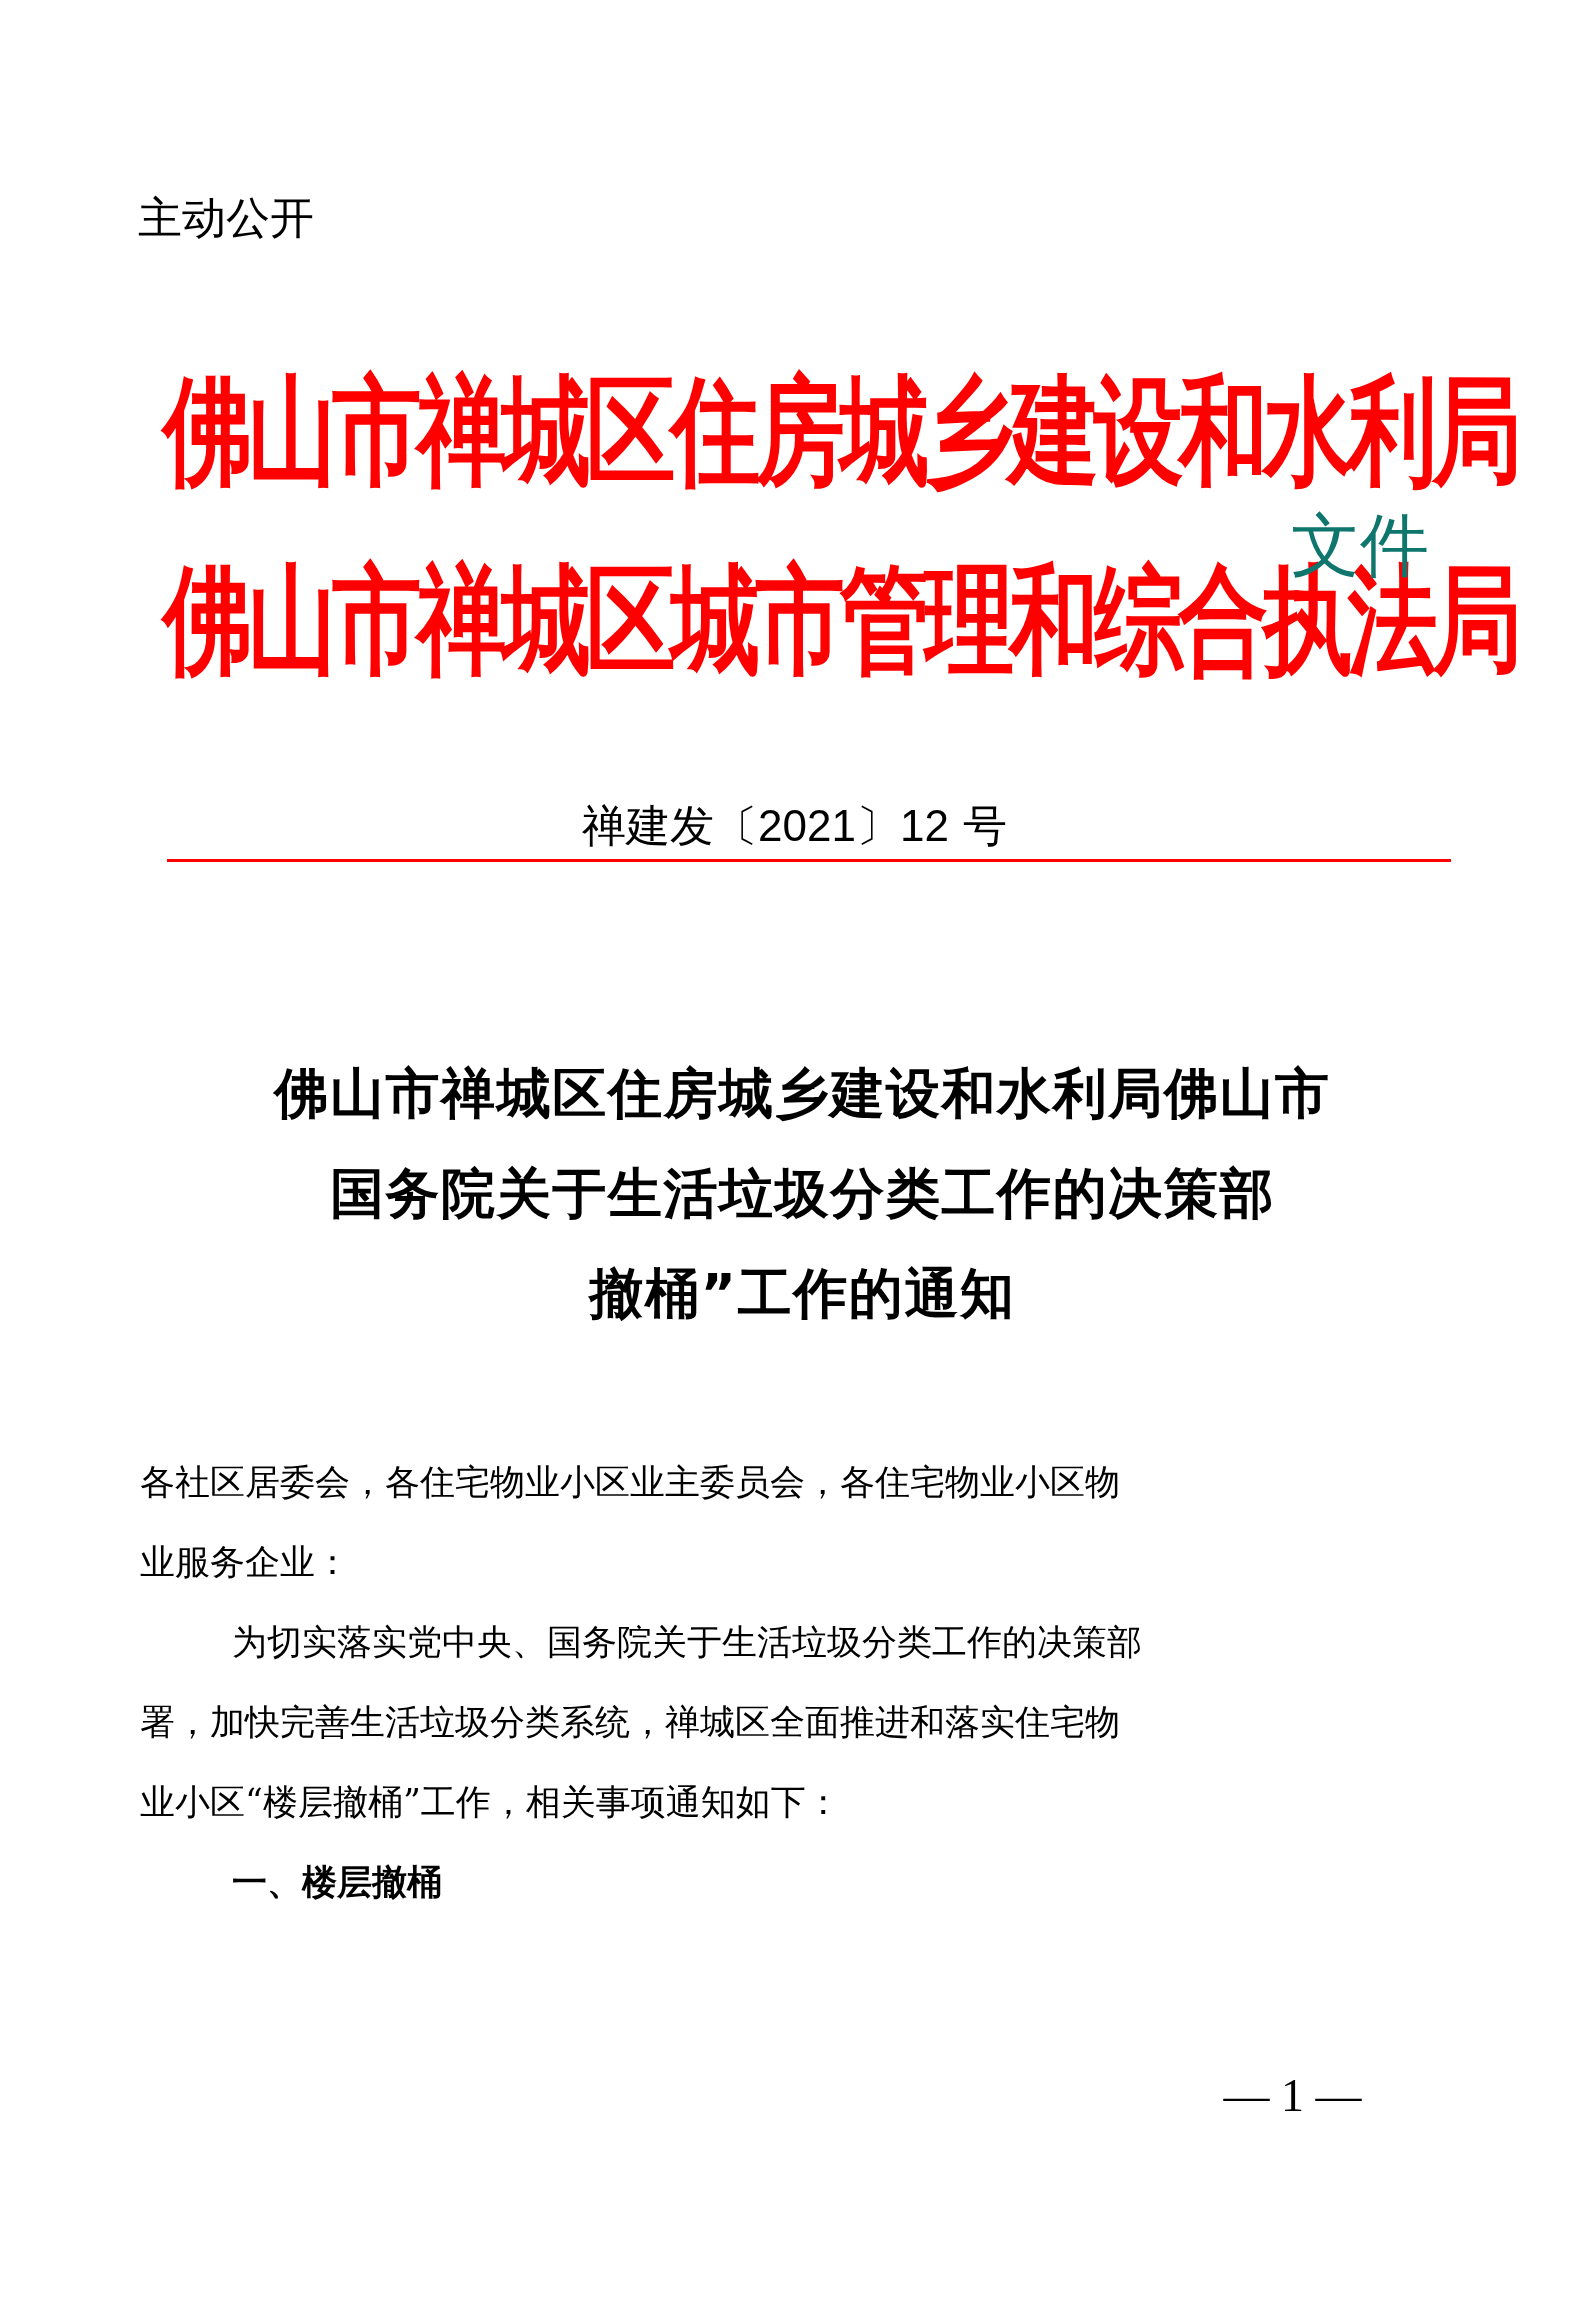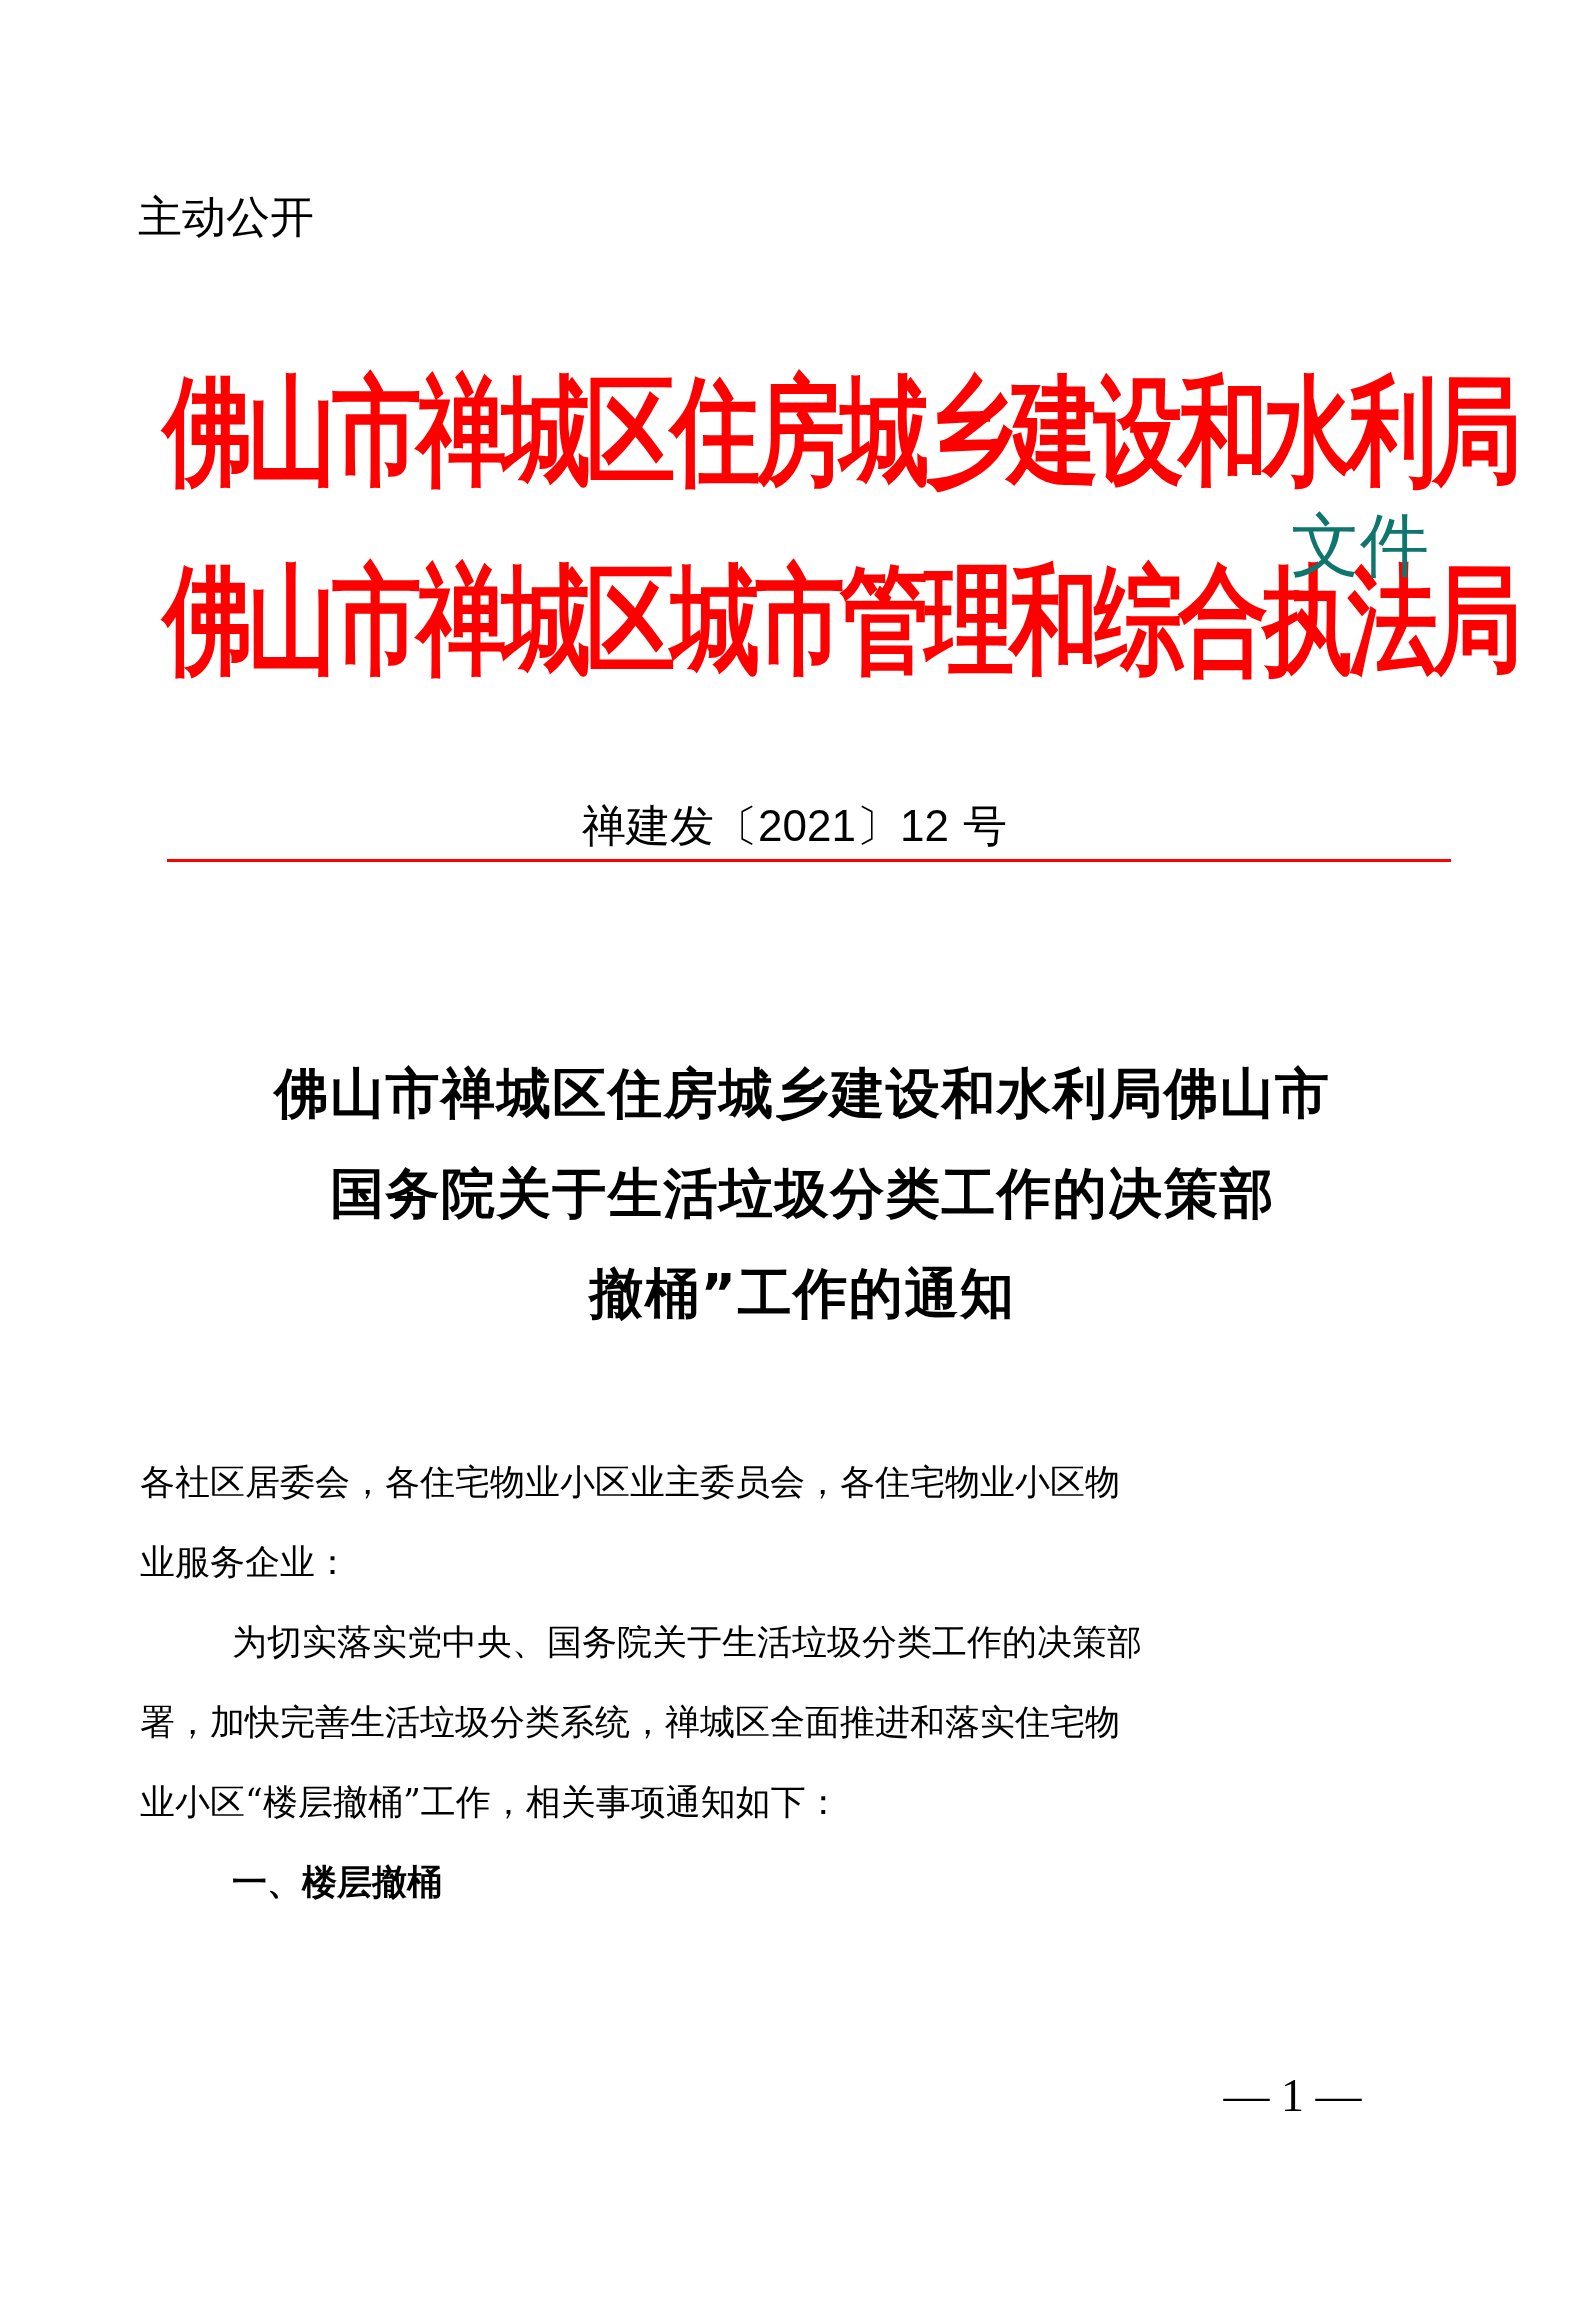--- a/index.html
+++ b/index.html
@@ -4,21 +4,21 @@
 <style>
   html, body { margin: 0; padding: 0; background: #ffffff; }
   body {
     width: 1589px; height: 2307px; position: relative; overflow: hidden;
     font-family: "DejaVu Sans", sans-serif; color: #000;
   }
   .abs { position: absolute; white-space: nowrap; }
 
   .disclosure {
     left: 138px; top: 191px; font-size: 44px; line-height: 53px;
-    font-family: Liberation Serif, serif;
+    font-family: Liberation Sans, sans-serif;
   }
 
   .issuer-line {
     left: 163px; color: #ff0000; font-weight: bold;
     font-family: "DejaVu Sans", sans-serif;
     font-size: 97px; line-height: 124px;
     transform-origin: left top; transform: scaleX(0.92) scaleY(1.22);
     letter-spacing: -5px;
   }
   .issuer-line.l1 { top: 356px; }

